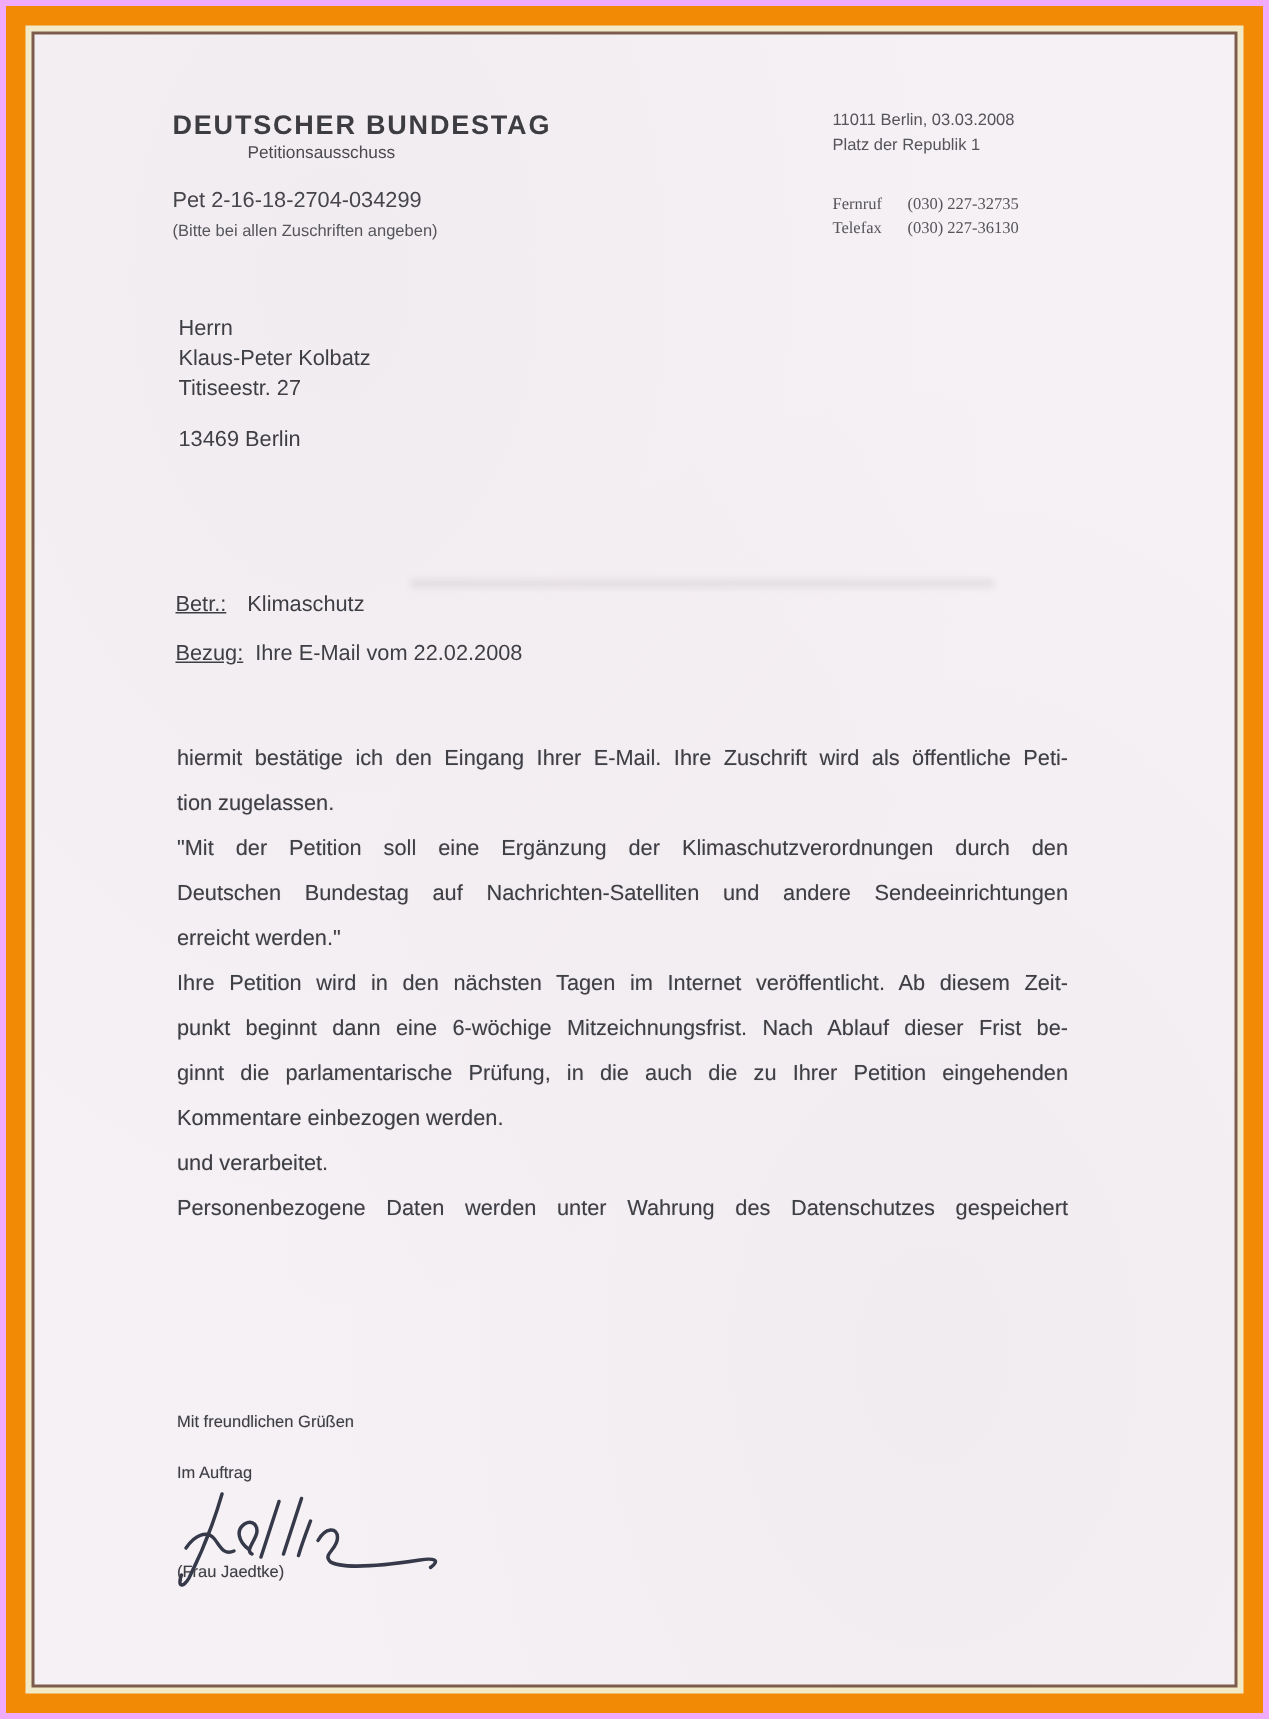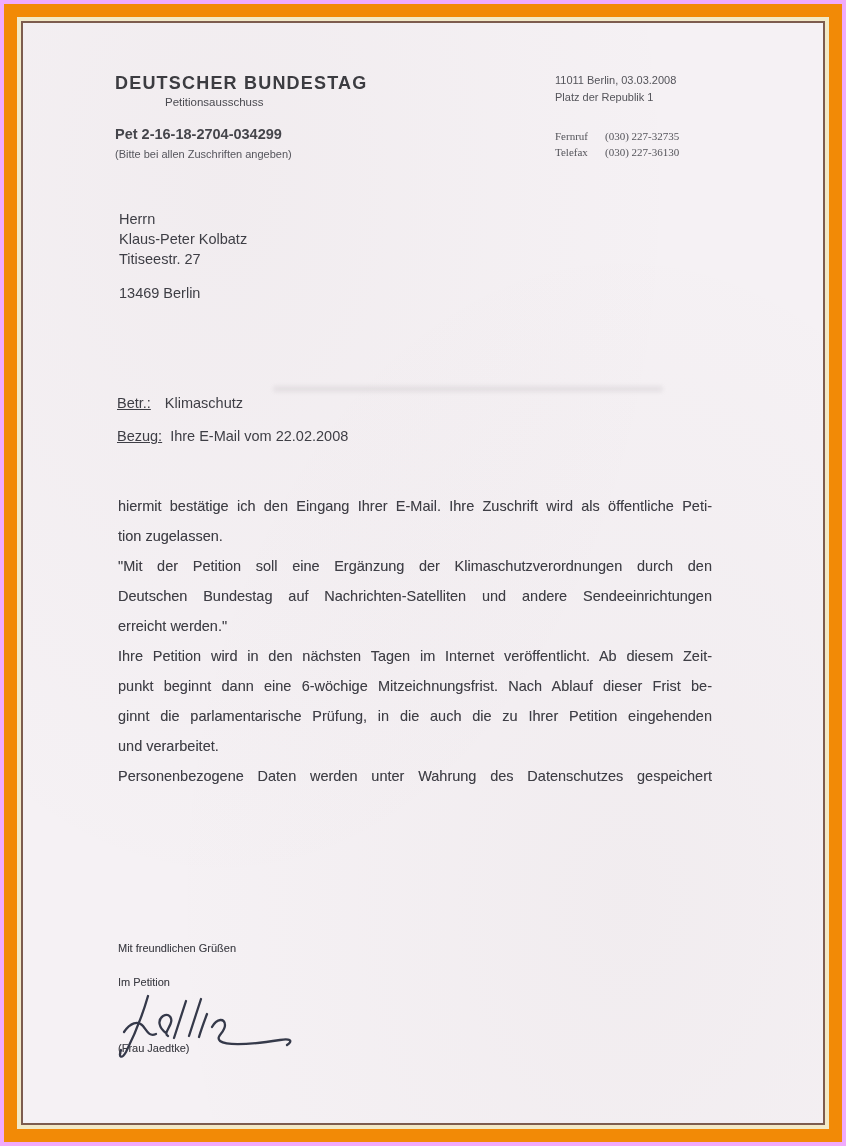--- a/index.html
+++ b/index.html
@@ -14,21 +14,21 @@
             radial-gradient(ellipse at 25% 15%, rgba(120,90,90,0.03), transparent 55%),
             radial-gradient(ellipse at 75% 80%, rgba(120,90,90,0.03), transparent 55%);
           color:#3e3e45; }
 
   .page * { box-sizing:border-box; }
 
   
   .org { position:absolute; left:92px; top:50px; font-size:18px; font-weight:600;
          letter-spacing:1.2px; color:#3c3c41; }
   .dept { position:absolute; left:142px; top:73px; font-size:11.5px; color:#4a4a50; }
-  .refnum { position:absolute; left:92px; top:103px; font-size:14.5px; font-weight:700; color:#45454b; }
+  .refnum { position:absolute; left:92px; top:103px; font-size:14.5px; font-weight:400; color:#45454b; }
   .refnote { position:absolute; left:92px; top:125px; font-size:11px; color:#55555c; }
 
   .lh-right { position:absolute; left:532px; top:49px; font-size:11px; color:#54545a; line-height:17px; }
   .lh-contact { position:absolute; left:532px; top:105px; font-size:11px; color:#54545a; line-height:16px;font-family:Liberation Serif, serif; }
   .clabel { display:inline-block; width:50px; }
 
   
   .recipient { position:absolute; left:96px; top:186px; font-size:14.5px; line-height:20px; color:#3e3e45; }
   .recipient .city { margin-top:14px; }
 
@@ -105,30 +105,31 @@
         </div>
       <div class="para">
           <div class="jline">"Mit der Petition soll eine Ergänzung der Klimaschutzverordnungen durch den</div>
           <div class="jline">Deutschen Bundestag auf Nachrichten-Satelliten und andere Sendeeinrichtungen</div>
           <div class="jline last">erreicht werden."</div>
         </div>
       <div class="para">
           <div class="jline">Ihre Petition wird in den nächsten Tagen im Internet veröffentlicht. Ab diesem Zeit-</div>
           <div class="jline">punkt beginnt dann eine 6-wöchige Mitzeichnungsfrist. Nach Ablauf dieser Frist be-</div>
           <div class="jline">ginnt die parlamentarische Prüfung, in die auch die zu Ihrer Petition eingehenden</div>
+          <div class="jline last">Kommentare einbezogen werden.</div>
         </div>
       <div class="para">
           <div class="jline last">und verarbeitet.</div>
           <div class="jline">Personenbezogene Daten werden unter Wahrung des Datenschutzes gespeichert</div>
         </div>
     </div>
 
     <div class="closing">
       <div class="regards">Mit freundlichen Grüßen</div>
-      <div class="auftrag">Im Petition</div>
+      <div class="auftrag">Im Auftrag</div>
       <div class="sigwrap">
         <svg width="220" height="72" viewBox="0 0 220 72" fill="none" xmlns="http://www.w3.org/2000/svg">
           <g stroke="#252a3c" stroke-width="2.3" stroke-linecap="round" fill="none" opacity="0.92">
             <path d="M40,6 C36,20 28,42 18,62 C14,69 10,68 13,60"></path>
             <path d="M16,42 C22,33 30,30 35,36 C39,41 41,47 48,44"></path>
             <path d="M58,43 C51,38 49,30 55,26 C61,22.5 65,28 62.5,34 C60,40 56,44 60,46"></path>
             <path d="M78,11 C74,23 70,36 66,48"></path>
             <path d="M93,9 C89,21 85,34 81,46"></path>
             <path d="M99,24 C96,32 93,40 91,47"></path>
             <path d="M104,37 C109,28 117,28 117,35 C117,43 107,46 112,51 C119,56 146,54 172,50 C181,48.5 186,50 179,55"></path>

